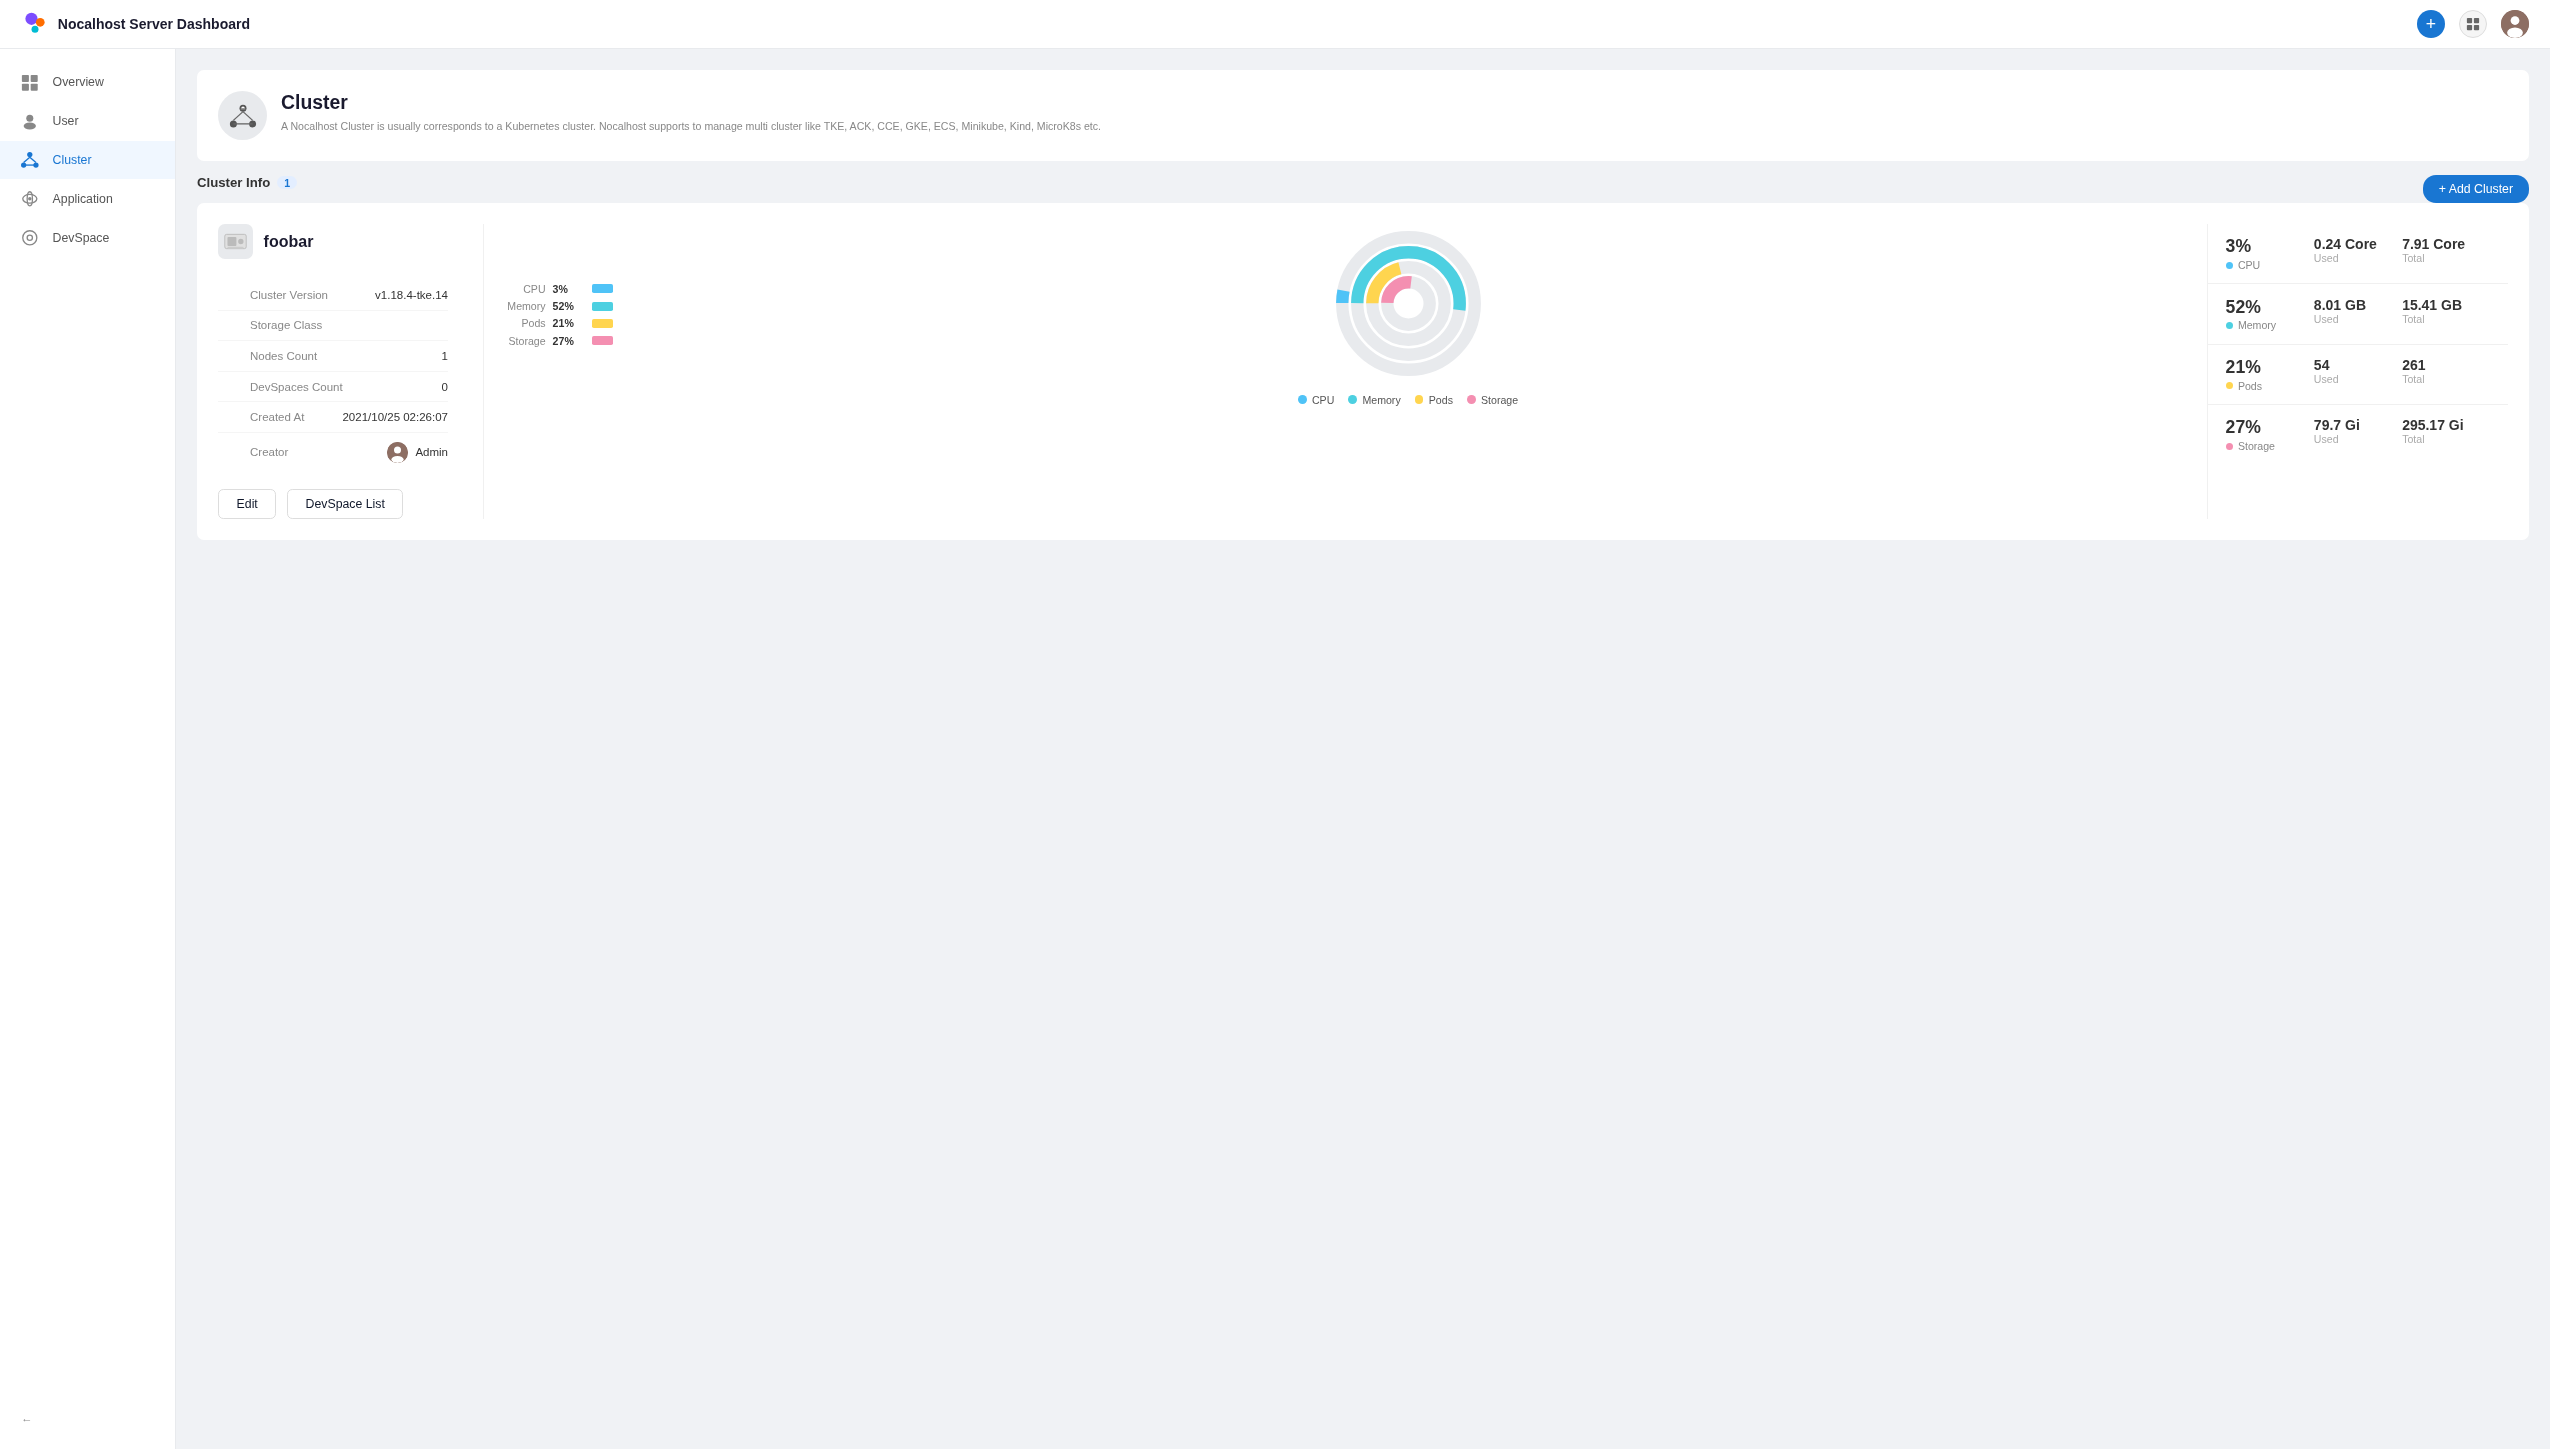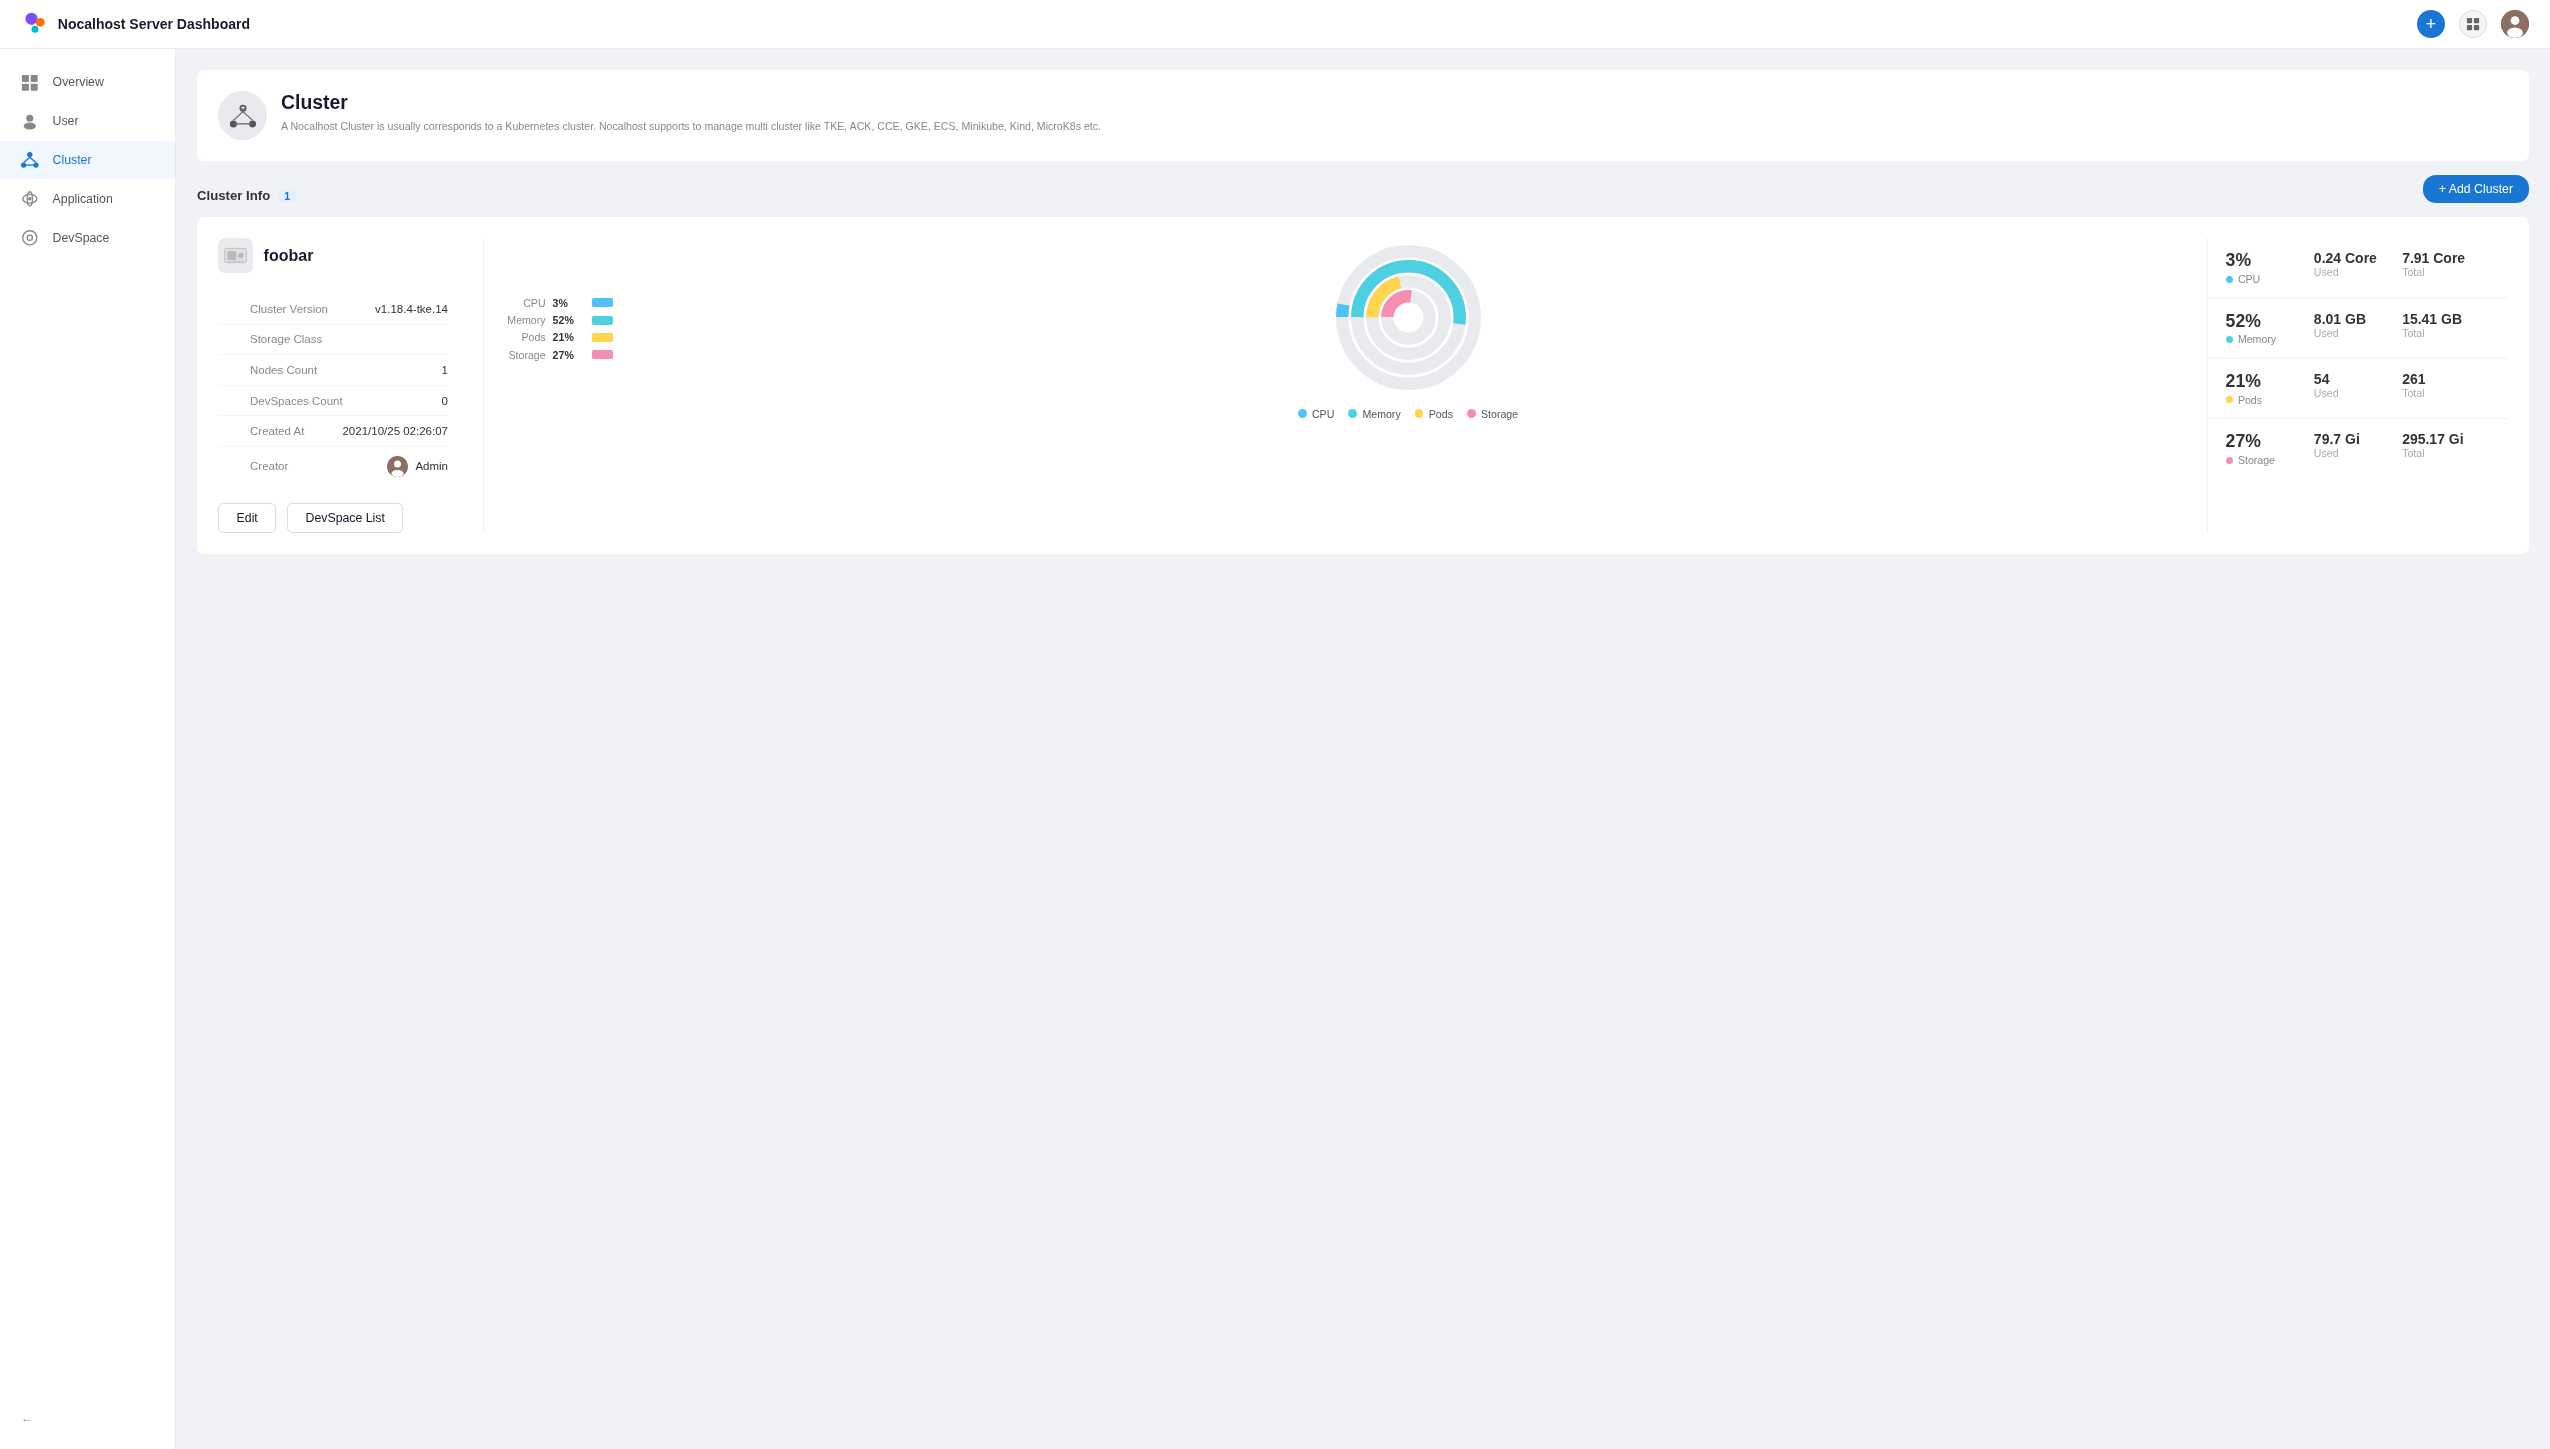--- a/index.html
+++ b/index.html
@@ -35,21 +35,21 @@
     .cluster-header-card { background: #fff; border-radius: 7px; padding: 21px; margin-bottom: 14px; }
     .cluster-header-inner { display: flex; align-items: flex-start; gap: 14px; }
     .cluster-icon-wrap { width: 49px; height: 49px; border-radius: 50%; background: #e8eaed; display: flex; align-items: center; justify-content: center; flex-shrink: 0; }
     .cluster-title-section h1 { font-size: 19.4px; font-weight: 700; color: #1a1a2e; margin-bottom: 5.3px; }
     .cluster-title-section p { font-size: 10.6px; color: #888; line-height: 1.5; }
 
     
     .manage-cluster { display: flex; align-items: center; gap: 7px; padding: 10.6px 0 0; margin-top: 14px; border-top: 0.9px solid #f0f0f0; cursor: pointer; color: #444; font-size: 12.3px; }
 
     
-    .cluster-info-header { display: flex; align-items: flex-end; justify-content: space-between; margin-bottom: 14px; }
+    .cluster-info-header { display: flex; align-items: flex-start; justify-content: space-between; }
     .cluster-info-title { font-size: 13.2px; font-weight: 600; color: #333; display: flex; align-items: center; gap: 7px; }
     .badge { background: #e3eeff; color: #1976d2; border-radius: 8.8px; padding: 0.9px 7px; font-size: 10.6px; }
     .add-cluster-btn { background: #1976d2; color: white; border: none; border-radius: 13px; padding: 7px 16px; font-size: 12.3px; cursor: pointer; display: flex; align-items: center; gap: 5.3px; }
 
     
     .cluster-detail-card { background: #fff; border-radius: 7px; padding: 21px; }
     .cluster-card-header { display: flex; align-items: center; gap: 10.6px; margin-bottom: 21px; }
     .cluster-card-icon { width: 35px; height: 35px; border-radius: 7px; background: #e8eaed; display: flex; align-items: center; justify-content: center; }
     .cluster-card-name { font-size: 16px; font-weight: 700; color: #1a1a2e; }
     .info-row { display: flex; justify-content: space-between; align-items: center; padding: 8.8px 0; border-bottom: 0.9px solid #f5f5f5; }

